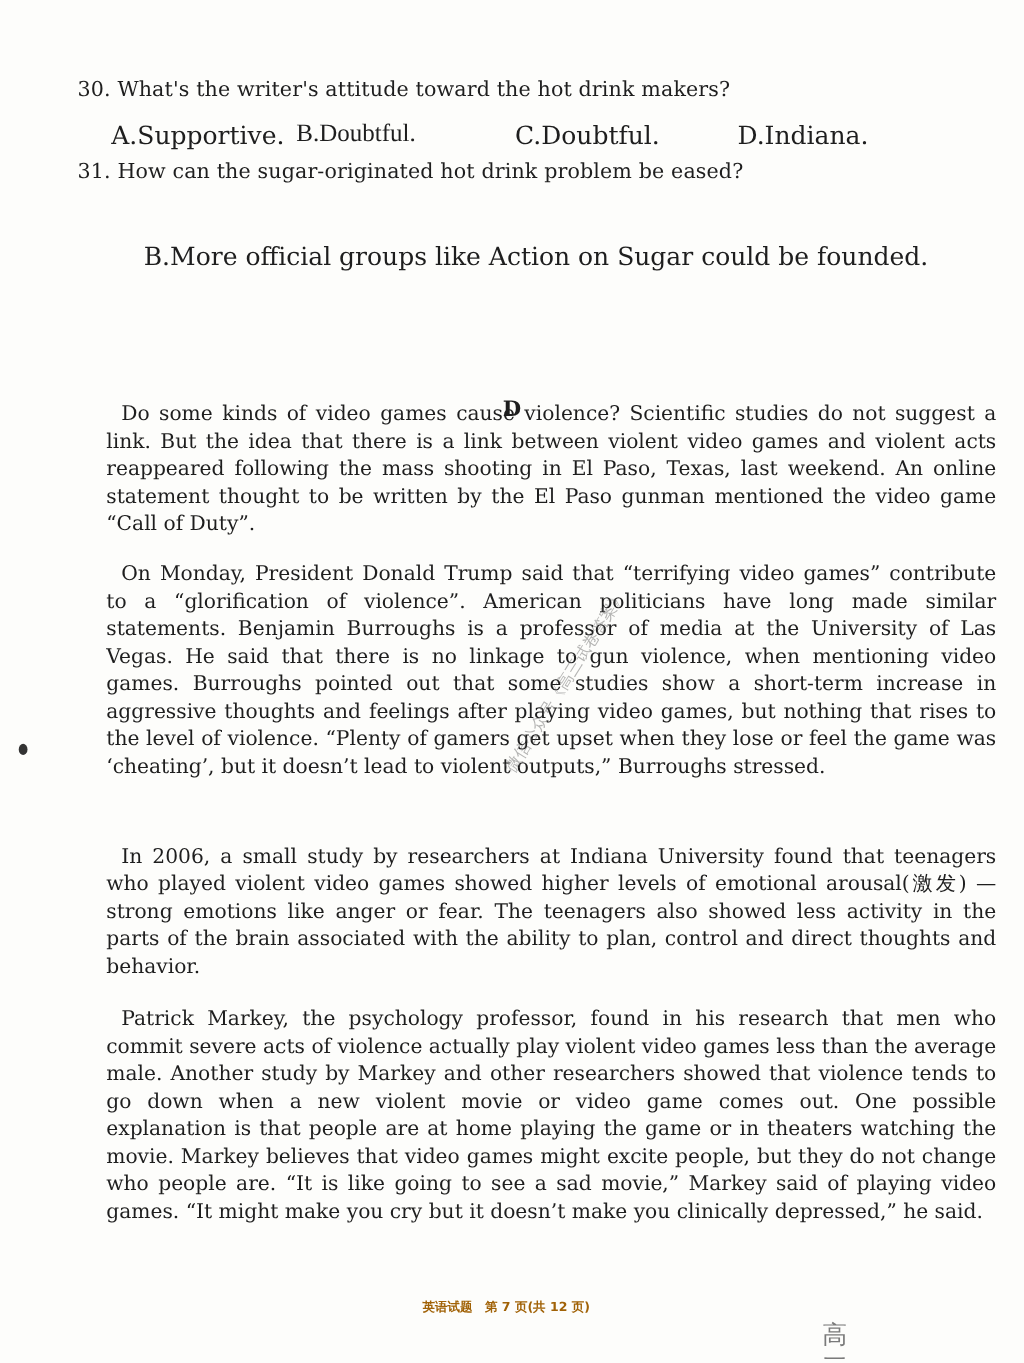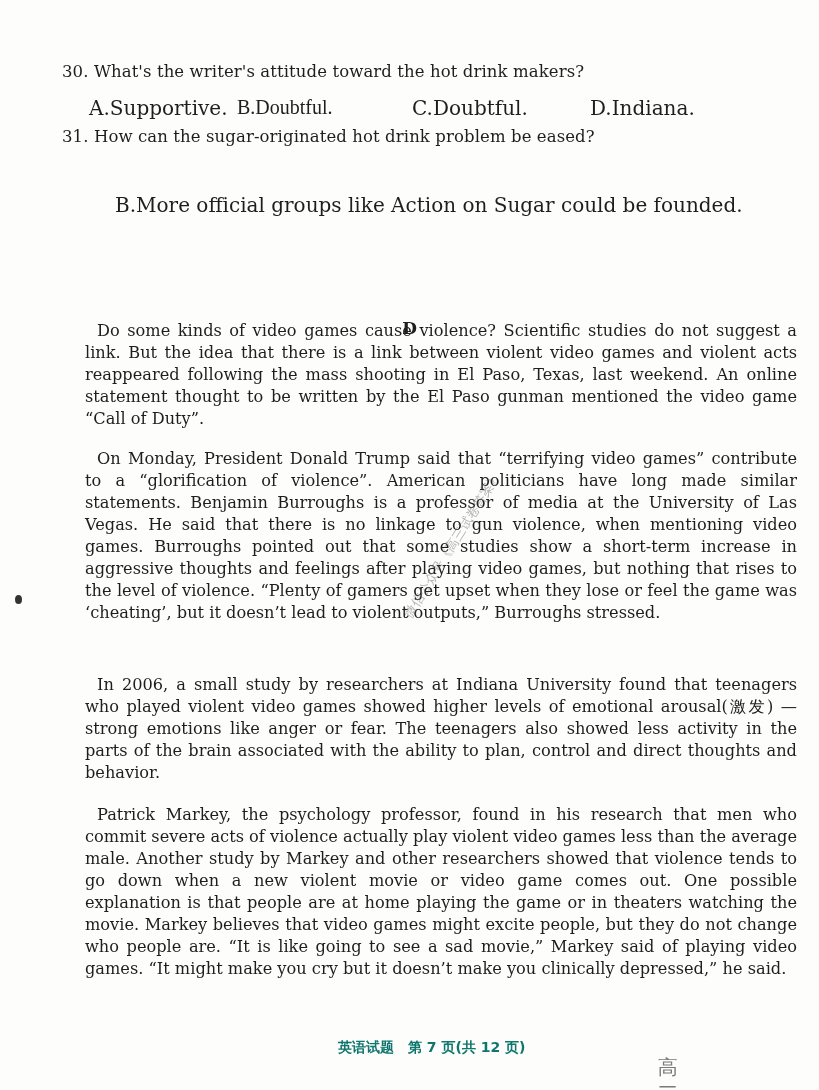--- a/index.html
+++ b/index.html
@@ -12,21 +12,21 @@
     }
     .page { position: absolute; left: 0; top: 12px; width: 695px; height: 1090px; }
     .q { position: absolute; font-size: 16.5px; letter-spacing: 0.1px; white-space: nowrap; }
     .opt { position: absolute; font-size: 20px; white-space: nowrap; }
     .section { position: absolute; left: 0; width: 819px; top: 306px; text-align: center;
       font-weight: bold; font-size: 17px; }
     .para { position: absolute; left: 85px; width: 712px; font-size: 16.2px; line-height: 22px;
       text-align: justify; text-align-last: left; }
     .para .ind { display: inline-block; width: 12px; }
     .footer { position: absolute; top: 1027px; left: 338px; font-family: "DejaVu Sans", sans-serif;
-      font-weight: bold; font-size: 14px; color: #0f766e; }
+      font-weight: bold; font-size: 10px; color: #a16207; }
     .watermark { position: absolute; left: 645px; top: 1042px; font-family: "DejaVu Sans", sans-serif;
       font-size: 20px; color: #7a7a7a; display: flex; align-items: center; gap: 6px; }
     .wm-icon { width: 22px; height: 18px; }
     .stamp { position: absolute; left: 400px; top: 600px; transform: rotate(-58deg);
       font-family: "DejaVu Sans", sans-serif; font-size: 13px; color: rgba(90,90,90,0.45);
       white-space: nowrap; transform-origin: left top; }
     .dot { position: absolute; left: 15px; top: 583px; width: 7px; height: 9px; border-radius: 50%;
       background: #333; }
   </style>
 </head>

